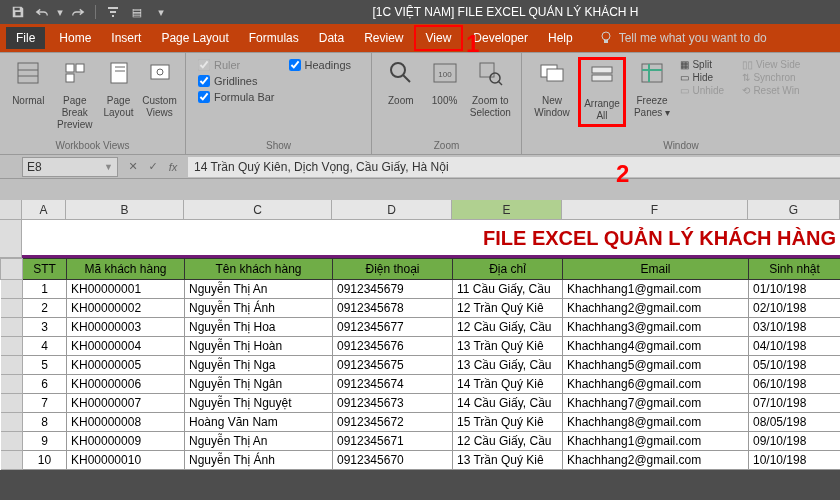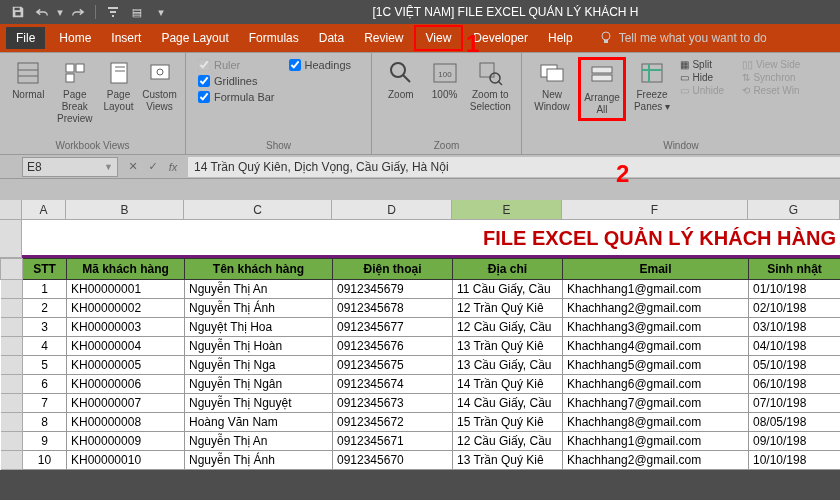--- a/index.html
+++ b/index.html
@@ -14,21 +14,21 @@
 .menubar { height: 28px; background: #c2410c; display: flex; align-items: center; padding: 0 6px; }
 .menu-tab { padding: 4px 10px; color: #fff; cursor: pointer; font-size: 12px; }
 .menu-tab.active { border: 2px solid red; }
 .tellme { display: flex; align-items: center; margin-left: 16px; color: #ccc; gap: 6px; }
 .bulb-icon { width: 14px; height: 14px; }
 
 .ribbon { height: 102px; background: #bfbfbf; display: flex; color: #444; border-top: 1px solid #999; }
 .rgroup { border-right: 1px solid #999; display: flex; flex-direction: column; justify-content: space-between; padding: 4px 6px 0 6px; }
 .rgroup-body { display: flex; align-items: flex-start; gap: 2px; height: 80px; }
 .rgroup-label { text-align: center; font-size: 10px; color: #666; padding: 2px 0 3px 0; }
-.big-btn { display: flex; flex-direction: column; align-items: center; justify-content: flex-start; width: 48px; padding: 2px; text-align: center; cursor: pointer; font-size: 10px; line-height: 1.2; gap: 2px; }
+.big-btn { display: flex; flex-direction: column; align-items: center; justify-content: flex-start; width: 48px; padding: 2px; text-align: center; cursor: pointer; font-size: 10px; line-height: 1.2; gap: 8px; }
 .big-btn .icon-lg { width: 28px; height: 28px; display: flex; align-items: center; justify-content: center; }
 .big-btn.highlight { border: 3px solid red; }
 .chk-stack { display: flex; flex-direction: column; gap: 4px; padding: 2px 6px; font-size: 11px; }
 .chk { display: flex; align-items: center; gap: 4px; }
 .chk input { width: 12px; height: 12px; }
 .small-stack { display: flex; flex-direction: column; gap: 2px; font-size: 10px; padding: 2px; }
 .small-row { display: flex; align-items: center; gap: 3px; }
 
 .annot { position: absolute; color: red; font-weight: bold; font-size: 24px; font-family: Arial; }
 
@@ -41,21 +41,21 @@
 
 .sheet { background: #fff; width: 100%; }
 .col-headers { display: flex; height: 20px; background: #ddd; }
 .row-h { width: 22px; background: #ddd; border-right: 1px solid #aaa; border-bottom: 1px solid #aaa; }
 .col-h { text-align: center; font-size: 12px; color: #333; border-right: 1px solid #aaa; border-bottom: 1px solid #aaa; line-height: 20px; background: #e6e6e6; }
 .col-h.active { background: #b0d090; }
 .big-title { height: 38px; display: flex; align-items: flex-end; padding-right: 4px; padding-bottom: 5px;}
 .big-title-text { color: #c00000; font-weight: bold; font-size: 20px; margin-left: auto; white-space: nowrap; }
 
 table.data { border-collapse: collapse; width: 100%; table-layout: fixed; }
-table.data th { background: #70ad47; color: #000; font-weight: bold; font-size: 12px; border: 1px solid #333; padding: 3px 4px; text-align: center; white-space: nowrap; overflow: hidden; }
+table.data th { background: #70ad47; color: #000; font-weight: normal; font-size: 12px; border: 1px solid #333; padding: 3px 4px; text-align: center; white-space: nowrap; overflow: hidden; }
 table.data td { border: 1px solid #999; font-size: 12px; padding: 2px 4px; color: #000; background: #fff; white-space: nowrap; overflow: hidden; }
 table.data td.stt { text-align: center; }
 td.rownum { background: #ddd !important; text-align: center; color: #555; font-size: 11px; border-right: 1px solid #aaa !important; border-left: none !important; border-bottom: 1px solid #aaa !important; }
 
 svg { display: block; }
 </style>
 </head>
 <body>
 
 <div class="titlebar">
@@ -355,21 +355,21 @@
           <td>Nguyễn Thị Ánh</td>
           <td>0912345678</td>
           <td>12 Trần Quý Kiê</td>
           <td>Khachhang2@gmail.com</td>
           <td>02/10/198</td>
         </tr>
         <tr>
           <td class="rownum"></td>
           <td class="stt">3</td>
           <td>KH00000003</td>
-          <td>Nguyệt Thị Hoa</td>
+          <td>Nguyễn Thị Hoa</td>
           <td>0912345677</td>
           <td>12 Cầu Giấy, Cầu</td>
           <td>Khachhang3@gmail.com</td>
           <td>03/10/198</td>
         </tr>
         <tr>
           <td class="rownum"></td>
           <td class="stt">4</td>
           <td>KH00000004</td>
           <td>Nguyễn Thị Hoàn</td>

